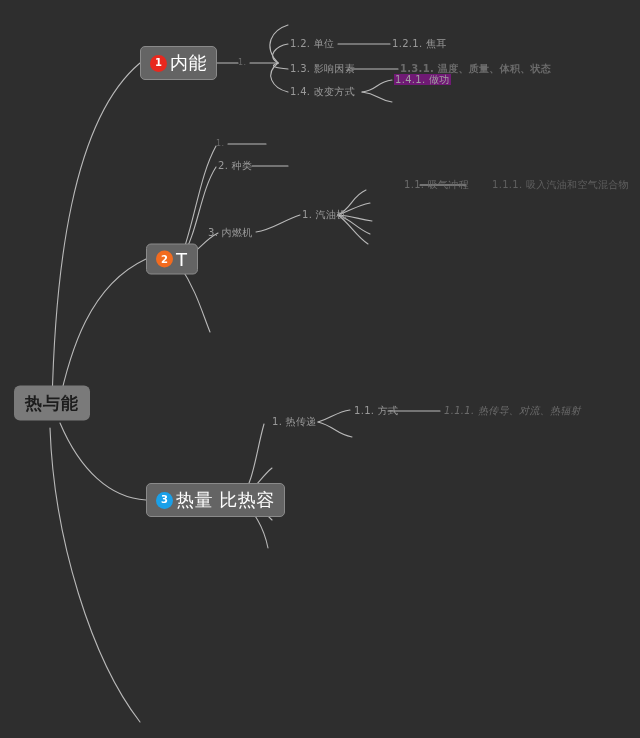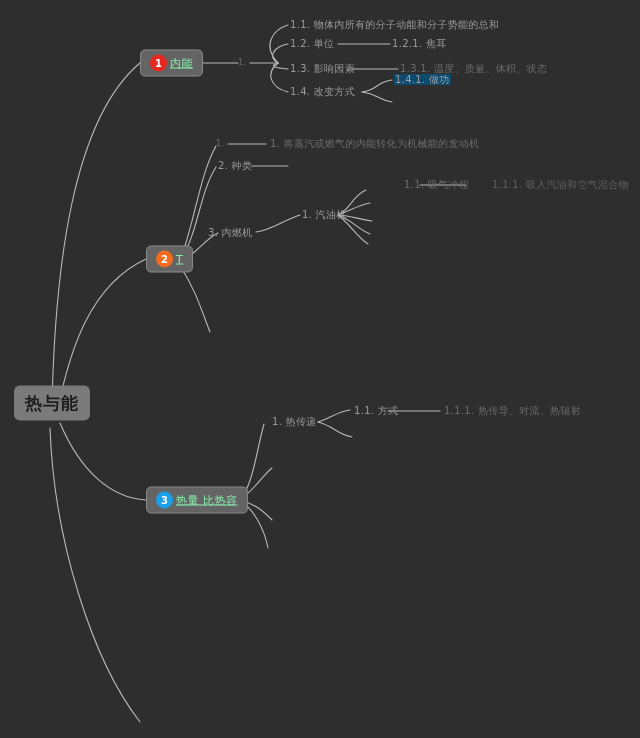--- a/index.html
+++ b/index.html
@@ -50,24 +50,23 @@
     color: #1c1c1c;
     font-size: 17px;
     font-weight: bold;
     letter-spacing: 1px;
   }
   .chip.main {
     background: #646464;
     border: 1px solid #8a8a8a;
   }
   .chip.main .chip-label {
-    color: #86efac;
-    font-size: 11px;
+    color: #ffffff;
+    font-size: 18px;
     letter-spacing: 0.5px;
-    text-decoration: underline;
   }
   .badge {
     width: 17px;
     height: 17px;
     border-radius: 50%;
     flex: 0 0 auto;
     display: flex;
     align-items: center;
     justify-content: center;
     color: #fff;
@@ -93,21 +92,21 @@
     color: #5f5f5f;
   }
   .node.tiny {
     font-size: 8px;
     color: #6a6a6a;
   }
   .node.marked {
     color: #8e8e8e;
   }
   .node.marked .hl {
-    background: #0c4a6e;
+    background: #701a75;
     color: #a0a0a0;
     padding: 0 1px;
   }
 </style>
 </head>
 <body>
 
 <svg id="canvas" viewBox="0 0 640 738" xmlns="http://www.w3.org/2000/svg">
   <g fill="none" stroke="#b9b9b9" stroke-width="1.1" stroke-linecap="round">
 
@@ -165,45 +164,43 @@
   <div class="chip root" style="left:14px; top:403px; transform:translateY(-50%);">
     <span class="chip-label">热与能</span>
   </div>
 
   <div class="chip main" style="left:140px; top:63px; transform:translateY(-50%);">
     <span class="badge" style="background:#e8281e;">1</span>
     <span class="chip-label">内能</span>
   </div>
   <div class="node tiny" style="left:238px; top:63px;">1.</div>
 
-  <div class="node" style="left:290px; top:25px;">1.1. 物体内所有的分子动能和分子势能的总和</div>
   <div class="node" style="left:290px; top:44px;">1.2. 单位</div>
   <div class="node" style="left:392px; top:44px;">1.2.1. 焦耳</div>
   <div class="node" style="left:290px; top:69px;">1.3. 影响因素</div>
-  <div class="node dim" style="left:400px; top:69px;">1.3.1. 温度、质量、体积、状态</div>
+  <div class="node dim" style="left:400px; top:69px;font-weight:bold;">1.3.1. 温度、质量、体积、状态</div>
   <div class="node" style="left:290px; top:92px;">1.4. 改变方式</div>
   <div class="node marked" style="left:394px; top:80px;"><span class="hl">1.4.1. 做功</span></div>
 
   <div class="chip main" style="left:146px; top:259px; transform:translateY(-50%);">
     <span class="badge" style="background:#f26b1f;">2</span>
     <span class="chip-label">T</span>
   </div>
 
   <div class="node tiny" style="left:216px; top:144px;">1.</div>
-  <div class="node dim" style="left:270px; top:144px;">1. 将蒸汽或燃气的内能转化为机械能的发动机</div>
 
   <div class="node" style="left:218px; top:166px;">2. 种类</div>
 
   <div class="node" style="left:208px; top:233px;">3. 内燃机</div>
   <div class="node" style="left:302px; top:215px;">1. 汽油机</div>
   <div class="node dim" style="left:384px; top:185px;margin-left:20px;">1.1. 吸气冲程</div>
   <div class="node dimmer" style="left:492px; top:185px;">1.1.1. 吸入汽油和空气混合物</div>
 
   <div class="chip main" style="left:146px; top:500px; transform:translateY(-50%);">
     <span class="badge" style="background:#1aa0e8;">3</span>
     <span class="chip-label">热量 比热容</span>
   </div>
 
   <div class="node" style="left:272px; top:422px;">1. 热传递</div>
   <div class="node" style="left:354px; top:411px;">1.1. 方式</div>
-  <div class="node dim" style="left:444px; top:411px;">1.1.1. 热传导、对流、热辐射</div>
+  <div class="node dim" style="left:444px; top:411px;font-style:italic;">1.1.1. 热传导、对流、热辐射</div>
 
 </div>
 
 </body></html>

